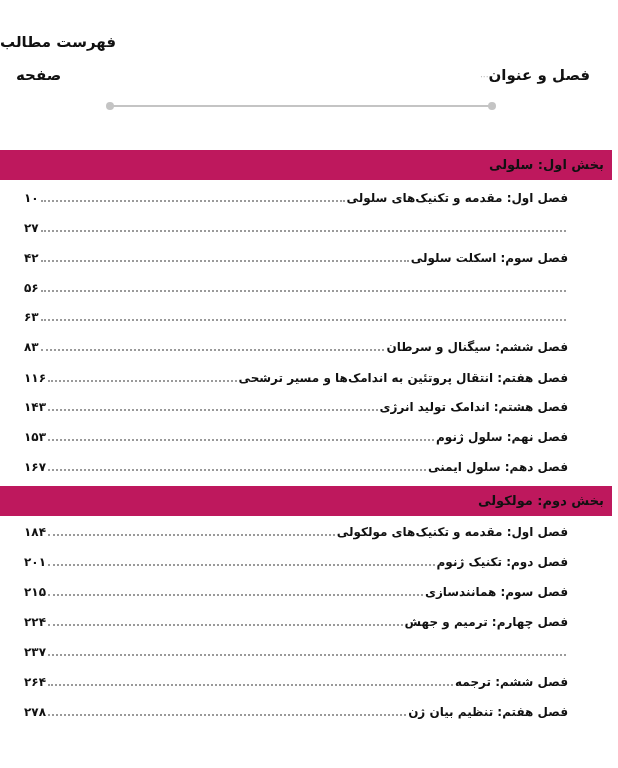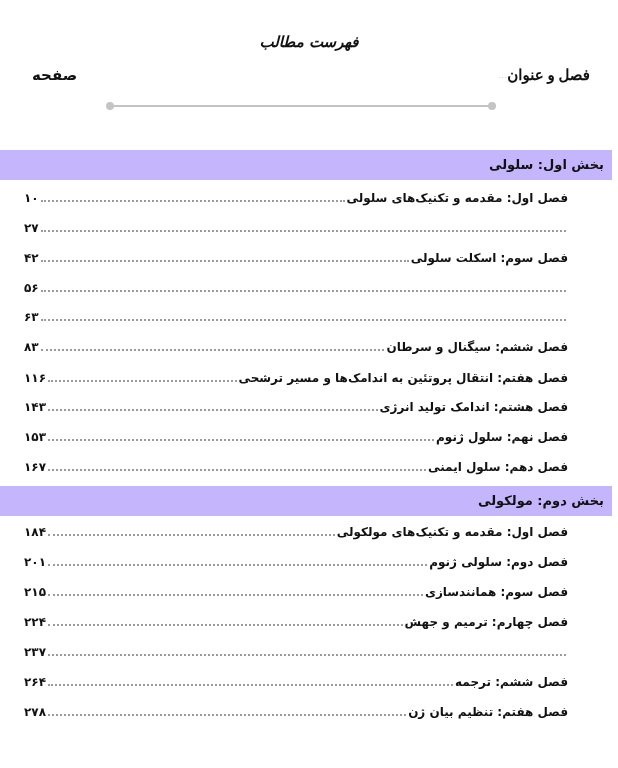--- a/index.html
+++ b/index.html
@@ -1,41 +1,41 @@
 <!DOCTYPE html>
 <html><head>
   <meta charset="utf-8">
   <style>
     html, body { margin: 0; padding: 0; background: #ffffff; }
     body {
       width: 618px; height: 768px; position: relative; overflow: hidden;
       font-family: "DejaVu Sans", sans-serif; color: #111;
     }
     .title {
-      position: absolute; top: 33px; left: 0; width: 618px; text-align: center;
-      font-weight: bold; font-size: 15px; direction: rtl; font-style: italic;
+      position: absolute; top: 33px; left: 0; width: 618px; text-align: left;
+      font-weight: bold; font-size: 15px; direction: rtl;
     }
     .hdr-right {
-      position: absolute; top: 66px; right: 28px; font-weight: bold; font-size: 15px; direction: rtl; font-family: Liberation Serif, serif;
+      position: absolute; top: 66px; right: 28px; font-weight: bold; font-size: 15px; direction: rtl;
     }
     .hdr-right .trail { color: #bbb; font-size: 9px; font-weight: normal; }
     .hdr-left {
-      position: absolute; top: 66px; left: 16px; font-weight: bold; font-size: 15px; direction: rtl; margin-left: 16px;
+      position: absolute; top: 66px; left: 16px; font-weight: bold; font-size: 15px; direction: rtl;
     }
     .rule {
       position: absolute; top: 105px; left: 110px; width: 382px; height: 2px; background: #c4c4c4;
     }
     .rule .dot {
       position: absolute; top: -3px; width: 8px; height: 8px; border-radius: 50%; background: #c4c4c4;
     }
     .rule .dot.l { left: -4px; }
     .rule .dot.r { right: -4px; }
 
     .band {
-      position: absolute; left: 0; width: 612px; height: 30px; background: #c4b5fd;
+      position: absolute; left: 0; width: 612px; height: 30px; background: #be185d;
       direction: rtl; box-sizing: border-box; padding-right: 8px;
       font-weight: bold; font-size: 13px; line-height: 30px;
     }
     .row {
       position: absolute; left: 24px; width: 544px; height: 20px;
       display: flex; flex-direction: row-reverse; align-items: flex-end;
       font-size: 12px; font-weight: bold;
     }
     .row .label { direction: rtl; white-space: nowrap; line-height: 16px; }
     .row .leader {
@@ -107,21 +107,21 @@
 </div>
 
 <div class="band" style="top:486px">بخش دوم: مولکولی</div>
 
 <div class="row" style="top:520px">
   <span class="label">فصل اول: مقدمه و تکنیک‌های مولکولی</span>
   <span class="leader"></span>
   <span class="page">۱۸۴</span>
 </div>
 <div class="row" style="top:550px">
-  <span class="label">فصل دوم: سلولی ژنوم</span>
+  <span class="label">فصل دوم: تکنیک ژنوم</span>
   <span class="leader"></span>
   <span class="page">۲۰۱</span>
 </div>
 <div class="row" style="top:580px">
   <span class="label">فصل سوم: همانندسازی</span>
   <span class="leader"></span>
   <span class="page">۲۱۵</span>
 </div>
 <div class="row" style="top:610px">
   <span class="label">فصل چهارم: ترمیم و جهش</span>

